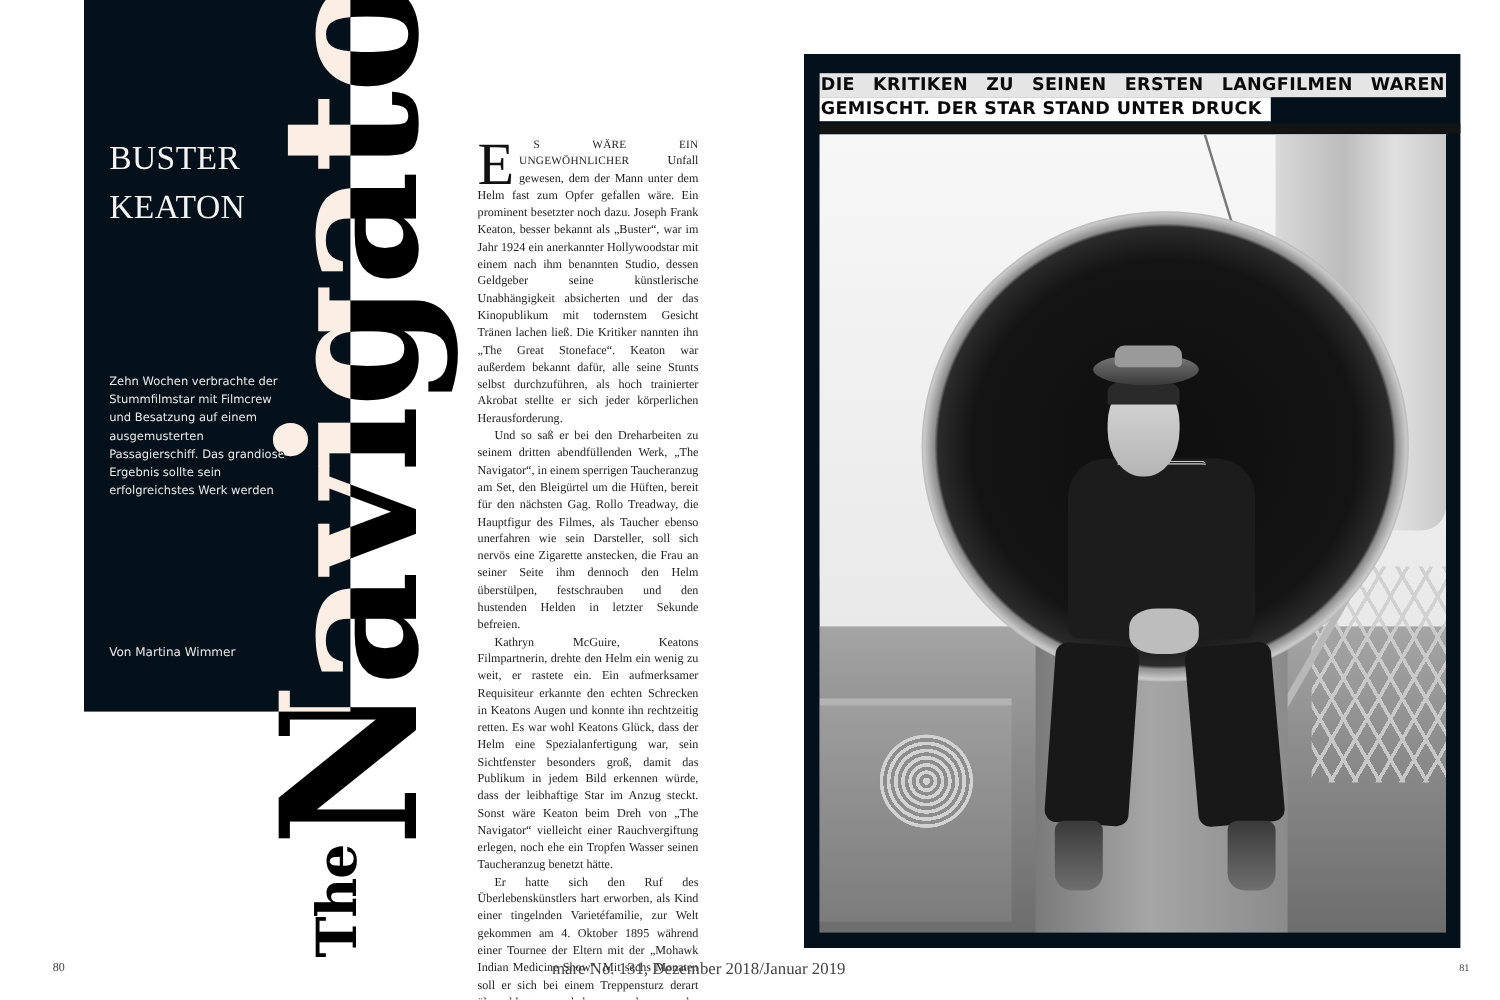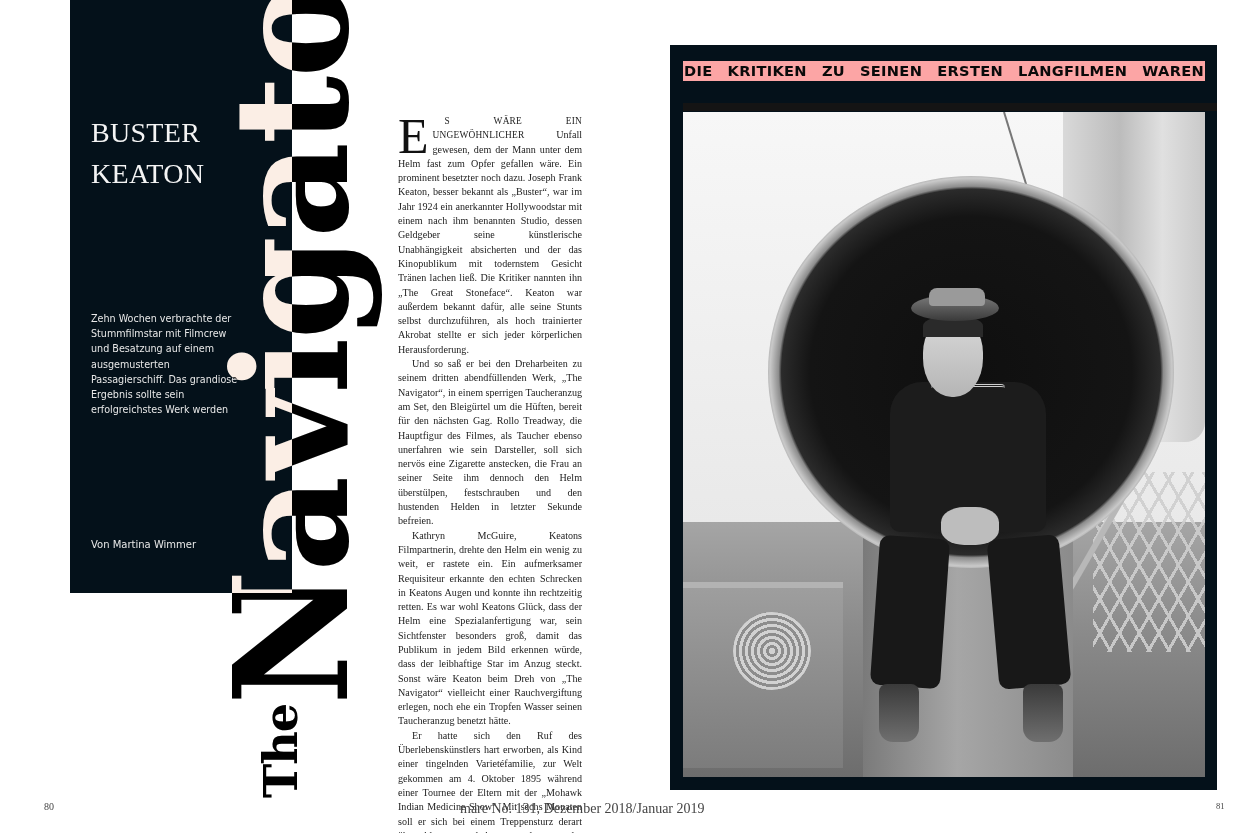--- a/index.html
+++ b/index.html
@@ -23,21 +23,21 @@
   .smallcaps { font-size:9.4px; letter-spacing:0.2px;margin-left:12px; }
 
   .folio-left { position:absolute; left:44px; top:801px; font-size:10px; color:#444; }
   .footer-mid { position:absolute; left:460px; top:801px; font-size:14px; color:#444;text-align:center; }
   .folio-right { position:absolute; left:1198px; top:801px; font-size:8.5px; color:#444;padding-left:18px; }
 
   
   .frame { position:absolute; left:670px; top:45px; width:547px; height:745px; background:#04111a; }
   .quote-band { position:absolute; left:683px; top:103px; width:534px; height:8px; background:#141414; }
   .quote { position:absolute; left:683px; top:61px; width:522px; font-family:"DejaVu Sans", sans-serif; font-weight:bold; font-size:14.6px; line-height:20px; letter-spacing:0.3px; color:#0a0a0a; }
-  .quote .l1 { display:block; background:#fca5a5; text-align:justify; text-align-last:justify; padding:0 1px; }
+  .quote .l1 { display:block; background:#e5e5e5; text-align:justify; text-align-last:justify; padding:0 1px; }
   .quote .l2 { display:inline-block; background:#ffffff; padding:0 8px 0 1px; }
 
   .photo { position:absolute; left:683px; top:112px; width:522px; height:665px; overflow:hidden; background:linear-gradient(180deg,#f3f3f3 0%,#ececec 55%,#bdbdbd 56%,#8a8a8a 100%); }
   .sky { position:absolute; left:0; top:0; width:100%; height:62%; background:linear-gradient(180deg,#f7f7f7,#e9e9e9); }
   .stack { position:absolute; left:380px; top:0; width:142px; height:330px; background:linear-gradient(90deg,#d9d9d9,#bcbcbc 40%,#e0e0e0 70%,#c9c9c9); border-radius:0 0 20px 20px; }
   .rope { position:absolute; left:320px; top:0; width:2px; height:90px; background:#777; transform:rotate(-17deg); transform-origin:top; }
   .deck { position:absolute; left:0; top:410px; width:100%; height:255px; background:linear-gradient(180deg,#a5a5a5,#8c8c8c 40%,#6d6d6d); }
   .crate { position:absolute; left:0; top:470px; width:160px; height:180px; background:linear-gradient(180deg,#9e9e9e,#7c7c7c); border-top:6px solid #b3b3b3; }
   .hose { position:absolute; left:50px; top:500px; width:78px; height:78px; border-radius:50%; background:repeating-radial-gradient(circle,#d2d2d2 0 3px,#8d8d8d 3px 6px); }
   .railing { position:absolute; left:410px; top:360px; width:112px; height:180px; background:repeating-linear-gradient(60deg,transparent 0 14px,#cfcfcf 14px 17px), repeating-linear-gradient(-60deg,transparent 0 14px,#cfcfcf 14px 17px); opacity:0.9; }
@@ -81,20 +81,21 @@
   <p>Er hatte sich den Ruf des Überlebenskünstlers hart erworben, als Kind einer tingelnden Varietéfamilie, zur Welt gekommen am 4. Oktober 1895 während einer Tournee der Eltern mit der „Mohawk Indian Medicine Show“. Mit sechs Monaten soll er sich bei einem Treppensturz derart überschlagen haben, dass der Entfesselungskünstler Houdini ausrief: „My, what a buster!“ – Was für ein Radaubruder! Die Eltern behielten den Namen stolz bei. ➣</p>
 </div>
 
 <div class="folio-left">80</div>
 <div class="footer-mid">mare No. 131, Dezember 2018/Januar 2019</div>
 
 <div class="frame"></div>
 <div class="quote-band"></div>
 <div class="quote">
   <span class="l1">DIE KRITIKEN ZU SEINEN ERSTEN LANGFILMEN WAREN</span>
+  <span class="l2">GEMISCHT. DER STAR STAND UNTER DRUCK</span>
 </div>
 
 <div class="photo" title="Buster Keaton in sailor outfit sitting in a ship's ventilator cowl on deck">
   <div class="sky"></div>
   <div class="stack"></div>
   <div class="rope"></div>
   <div class="deck"></div>
   <div class="railing"></div>
   <div class="pole"></div>
   <div class="crate"></div>

